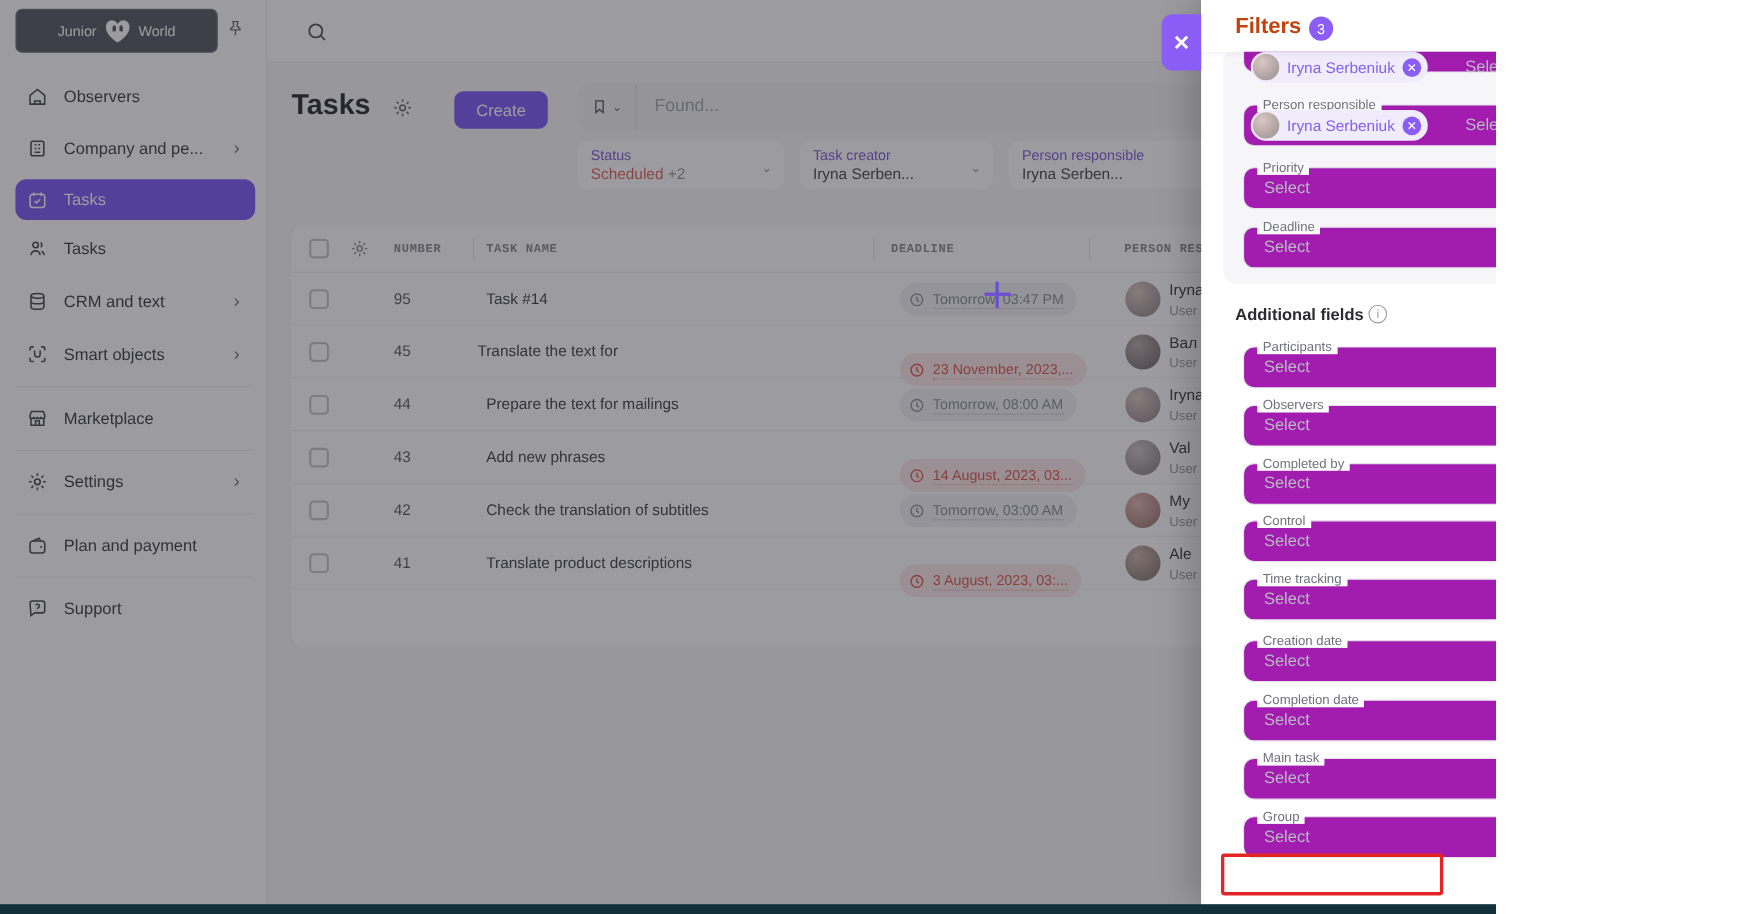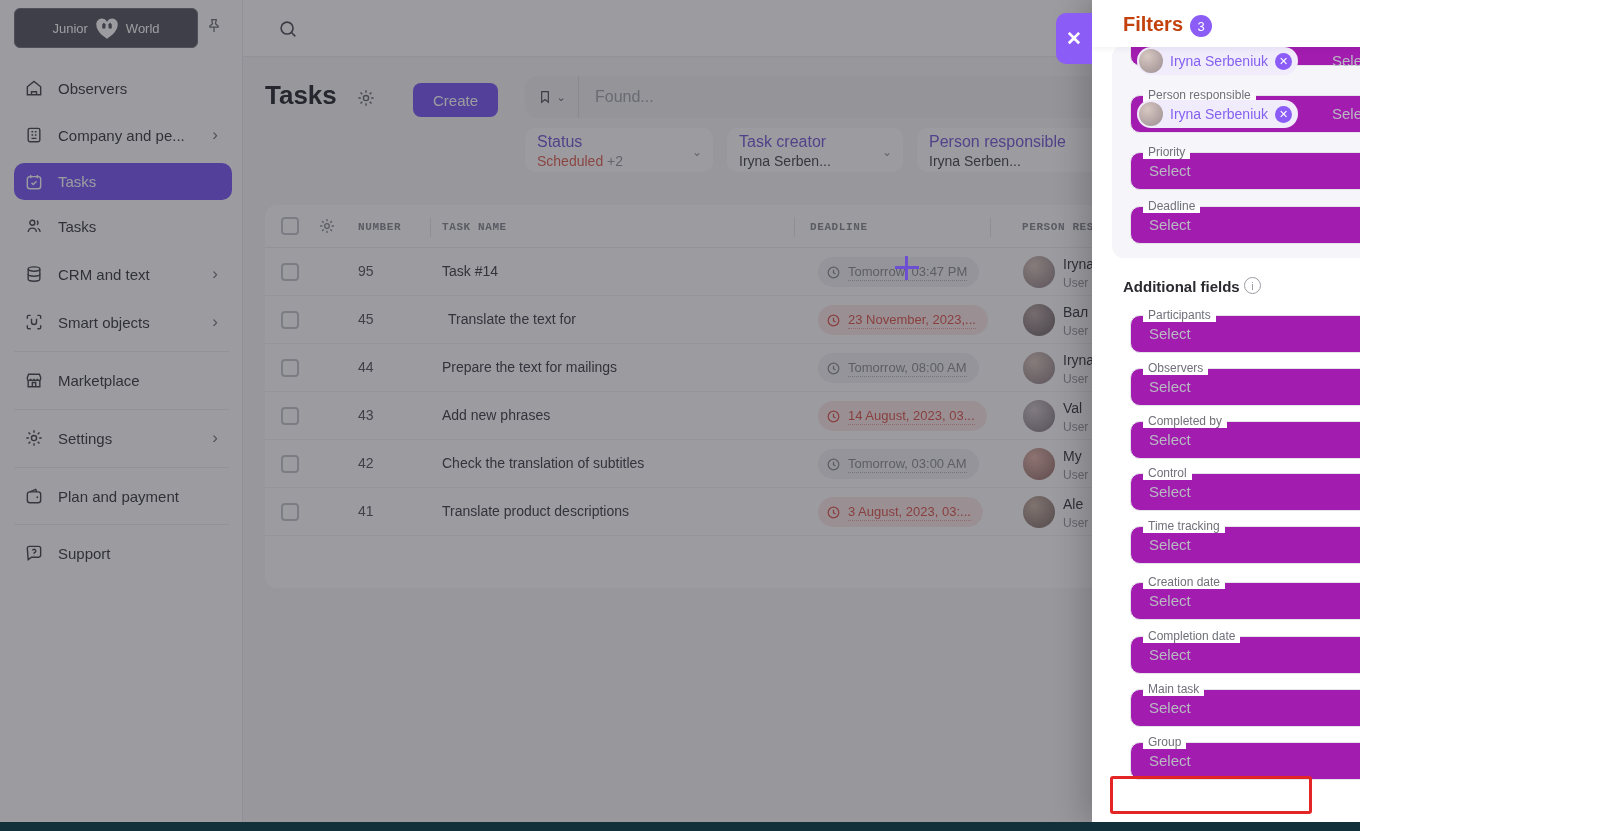--- a/index.html
+++ b/index.html
@@ -34,39 +34,39 @@
   .bookmark-seg .caret { font-size:11px; color:#6f6f78; }
   .search-placeholder { margin-left:16px; color:#a6a6af; font-size:16px; }
 
   
   .tabs-wrap { position:absolute; left:267px; top:130px; width:230px; height:42px; background:#ebebef; border-radius:21px; }
   .tab-list { position:absolute; left:5px; top:4px; width:96px; height:34px; background:#ffffff; border-radius:17px; display:flex; align-items:center; justify-content:center; gap:8px; color:#7c5cf6; font-size:15px; font-weight:bold; cursor:pointer; }
   .tab-kanban { position:absolute; left:112px; top:4px; width:112px; height:34px; display:flex; align-items:center; justify-content:center; gap:8px; color:#5f5f68; font-size:15px; cursor:pointer; }
 
   
   .chip { position:absolute; top:128px; height:44px; background:#ffffff; border-radius:10px; padding:5px 12px; cursor:pointer; }
-  .chip .clabel { font-size:16px; color:#7a5fd6; }
+  .chip .clabel { font-size:13px; color:#7a5fd6; }
   .chip .cvalue { font-size:14px; color:#4a4a52; margin-top:2px; }
   .chip .cvalue .red { color:#e0665c; }
   .chip .cvalue .muted { color:#9a9aa2; }
   .chip-caret { position:absolute; top:17px; color:#9a9aa2; font-size:12px; }
 
   
   .table-card { position:absolute; left:265px; top:205px; width:835px; height:383px; background:#ffffff; border-radius:12px; }
   .thead { position:absolute; left:0; top:0; width:100%; height:43px; border-bottom:1px solid #ededf1; }
   .th { position:absolute; top:16px; font-size:11px; letter-spacing:0.6px; color:#8b8b94; font-weight:bold;font-family:Liberation Mono, monospace; }
   .col-sep { position:absolute; top:12px; width:1px; height:20px; background:#e7e7ec; }
   .trow { position:absolute; left:0; width:100%; height:48px; border-bottom:1px solid #f0f0f3; cursor:pointer; }
   .checkbox { position:absolute; width:18px; height:18px; border:2px solid #c6c6ce; border-radius:4px; background:#ffffff; cursor:pointer; }
   .cell-num { position:absolute; left:358px; top:15px; font-size:14px; color:#5a5a63; }
   .cell-task { position:absolute; left:442px; top:15px; font-size:14px; color:#44444c; }
   .pill { position:absolute; left:818px; top:9px; height:30px; display:inline-flex; align-items:center; gap:7px; padding:0 12px 0 8px; background:#f1f1f4; border-radius:15px; color:#8f8f98; font-size:13px; }
   .pill .ptxt { border-bottom:1px dotted #b9b9c2; padding-bottom:1px; white-space:nowrap; }
   .pill .clock { color:#8f8f98; }
-  .pill.overdue { background:#fbe9e9; color:#dd5a52; }
+  .pill.overdue { background:#fbe9e9; color:#dd5a52;margin-top:16px; }
   .pill.overdue .clock { color:#dd5a52; }
   .pill.overdue .ptxt { border-bottom-color:#e9a8a4; }
   .avatar { position:absolute; left:758px; top:8px; width:32px; height:32px; border-radius:50%; }
   .pcell { position:absolute; left:798px; top:7px; width:30px; overflow:hidden; }
   .pname { font-size:14px; color:#3c3c44; white-space:nowrap; }
   .psub { font-size:12px; color:#9a9aa2; white-space:nowrap; }
 
   
   .dim-overlay { position:absolute; left:0; top:0; width:1092px; height:831px; background:rgba(30,30,38,0.44); z-index:2; }
 
@@ -313,21 +313,21 @@
               <path d="M12 7.5v5l3.2 2"></path>
             </svg>
             <span class="ptxt">Tomorrow, 03:47 PM</span>
           </span>
         <span class="avatar" style="background:radial-gradient(circle at 35% 30%, #d9c6be, #8f8287)"></span>
         <span class="pcell"><span class="pname">Iryna</span><br><span class="psub">User</span></span>
       </div>
       <div class="trow" style="top:91px">
         <span class="checkbox" style="left:16px;top:15px"></span>
         <span class="cell-num" style="left:93px">45</span>
-        <span class="cell-task" style="left:183px">Translate the text for</span>
+        <span class="cell-task" style="left:169px">Translate the text for</span>
         <span class="pill overdue" style="left:553px">
             <svg class="clock" width="15" height="15" viewBox="0 0 24 24" fill="none" stroke="currentColor" stroke-width="2">
               <circle cx="12" cy="12" r="8.5"></circle>
               <path d="M12 7.5v5l3.2 2"></path>
             </svg>
             <span class="ptxt">23 November, 2023,...</span>
           </span>
         <span class="avatar" style="background:radial-gradient(circle at 35% 30%, #b9aaa6, #6f6468)"></span>
         <span class="pcell"><span class="pname">Вал</span><br><span class="psub">User</span></span>
       </div>

